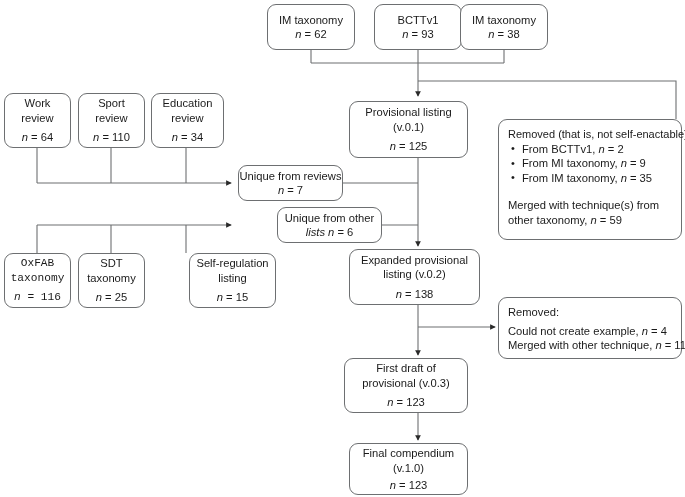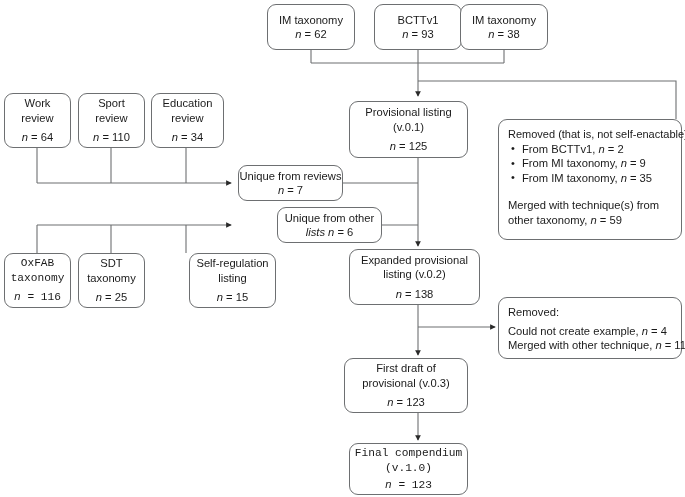--- a/index.html
+++ b/index.html
@@ -199,21 +199,21 @@
     <span class="ln"><i class="n-italic">n</i><span> = 138</span></span>
   </div>
 
   <div class="node" style="left:344px; top:358px; width:124px; height:55px;">
     <span class="ln">First draft of</span>
     <span class="ln">provisional (v.0.3)</span>
     <span class="gap"></span>
     <span class="ln"><i class="n-italic">n</i><span> = 123</span></span>
   </div>
 
-  <div class="node" style="left:349px; top:443px; width:119px; height:52px;font-family:Liberation Mono, monospace;">
+  <div class="node" style="left:349px; top:443px; width:119px; height:52px;">
     <span class="ln">Final compendium</span>
     <span class="ln">(v.1.0)</span>
     <span class="gap"></span>
     <span class="ln"><i class="n-italic">n</i><span> = 123</span></span>
   </div>
 
   <div class="node node-left" style="left:498px; top:119px; width:184px; height:121px;">
     <span class="ln" style="font-size:11px;">Removed (that is, not self-enactable):</span>
     <ul class="bullets">
       <li><span>From BCTTv1, </span><i class="n-italic">n</i><span> = 2</span></li>

